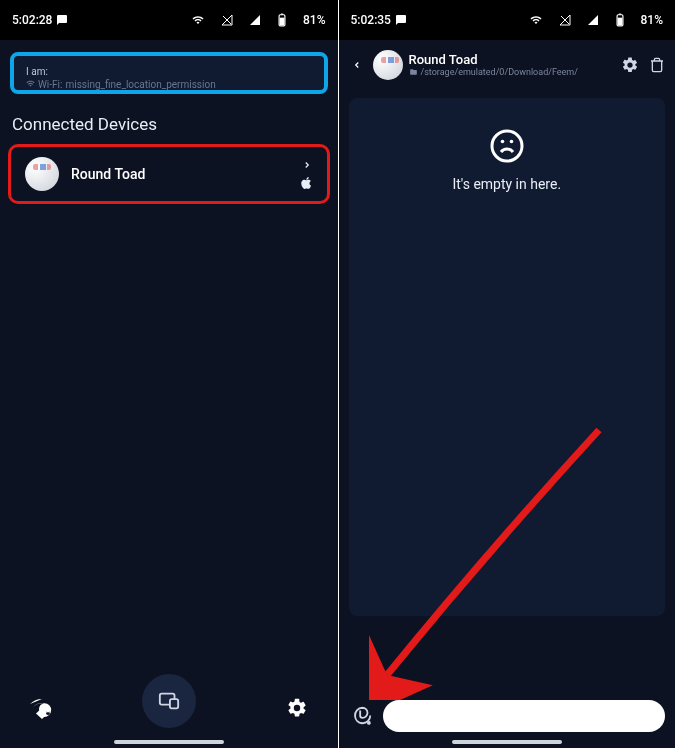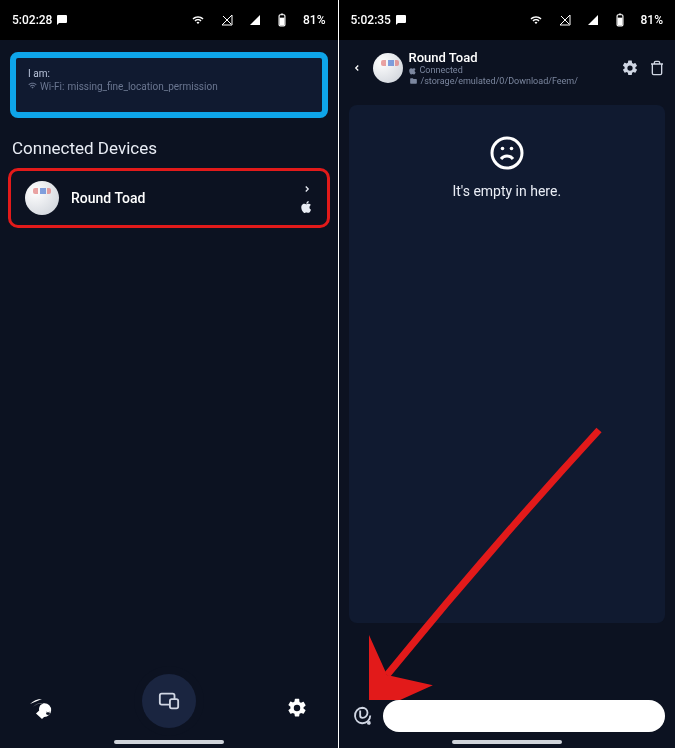--- a/index.html
+++ b/index.html
@@ -31,23 +31,23 @@
     color: #fff;
     font-weight: 500;
   }
   .status-left { display: flex; align-items: center; gap: 4px; }
   .status-right { display: flex; align-items: center; gap: 16px; }
   .sicon { display:inline-flex; align-items:center; }
 
   
   .identity-card {
     margin: 12px 10px 6px 10px;
-    border: 6px solid #0ea5e9;
+    border: 4px solid #0ea5e9;
     border-radius: 8px;
-    padding: 10px 12px 20px 12px;
+    padding: 10px 12px 0 12px;
     background: #101a30;
   }
   .identity-card .iam { font-size: 10px; color: #b9c4da; }
   .identity-card .name { font-size: 20px; color: #fff; margin-top: 2px; }
   .identity-card .wifi-line { font-size: 10px; color: #6a7690; margin-top: 2px; display:flex; align-items:flex-start; gap:3px; }
 
   .section-title {
     color: #e9edf5;
     font-size: 17px;
     margin: 20px 0 10px 12px;
@@ -304,28 +304,20 @@
 
   <div class="conv-header">
     <div class="back-btn">
       <svg width="10" height="16" viewBox="0 0 24 24" fill="none" stroke="#fff" stroke-width="3">
           <path d="M15 18l-6-6 6-6"></path>
         </svg>
     </div>
     <div class="avatar conv-avatar"></div>
     <div class="conv-titles">
       <div class="conv-name">Round Toad</div>
-      <div class="conv-status">
-        <span class="sicon">
-          <svg width="8" height="9" viewBox="0 0 24 24" fill="#7b869e">
-              <path d="M17.05 12.54c-.03-3.08 2.52-4.56 2.63-4.63-1.43-2.1-3.66-2.38-4.45-2.41-1.9-.19-3.7 1.11-4.66 1.11-.96 0-2.44-1.08-4.01-1.05C4.5 5.59 2.6 6.77 1.55 8.6c-2.12 3.68-.54 9.13 1.52 12.12 1.01 1.46 2.21 3.1 3.79 3.04 1.52-.06 2.09-.98 3.93-.98 1.83 0 2.35.98 3.96.95 1.64-.03 2.67-1.49 3.67-2.96 1.16-1.7 1.63-3.34 1.66-3.43-.04-.02-3.18-1.22-3.21-4.84z"></path>
-            </svg>
-        </span>
-        <span>Connected</span>
-      </div>
       <div class="conv-path">
         <span class="sicon">
           <svg width="9" height="8" viewBox="0 0 24 24" fill="#7b869e">
               <path d="M10 4H4a2 2 0 00-2 2v12a2 2 0 002 2h16a2 2 0 002-2V8a2 2 0 00-2-2h-8l-2-2z"></path>
             </svg>
         </span>
         <span>/storage/emulated/0/Download/Feem/</span>
       </div>
     </div>
     <div class="hdr-actions">

